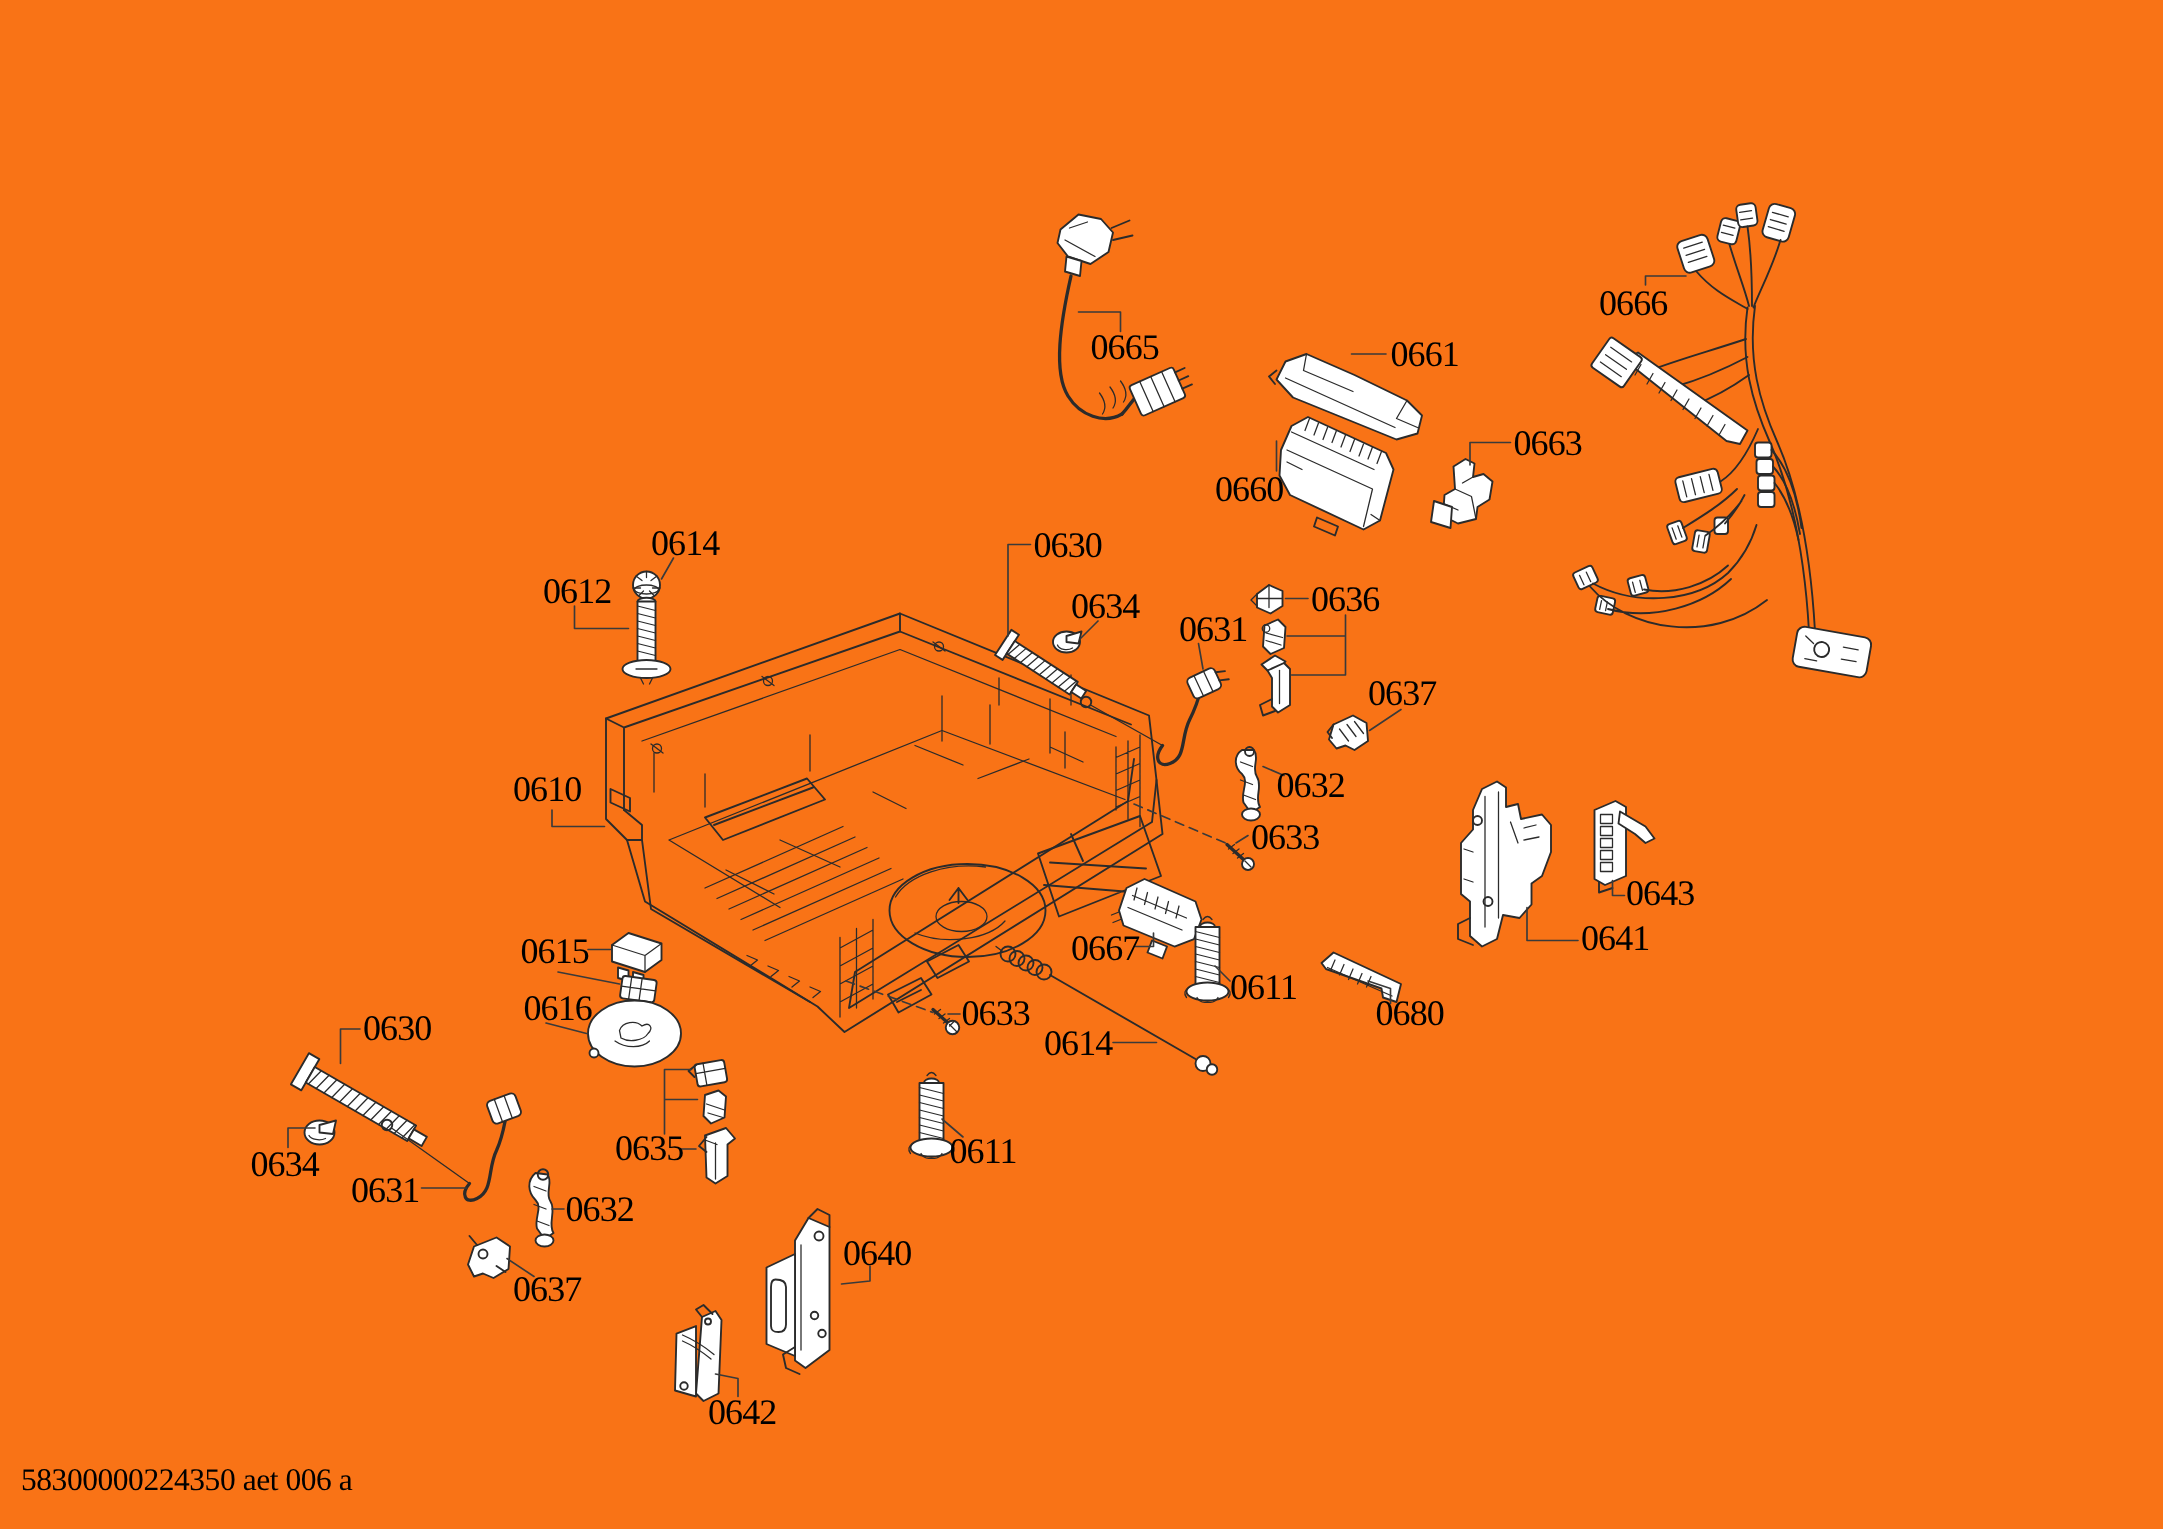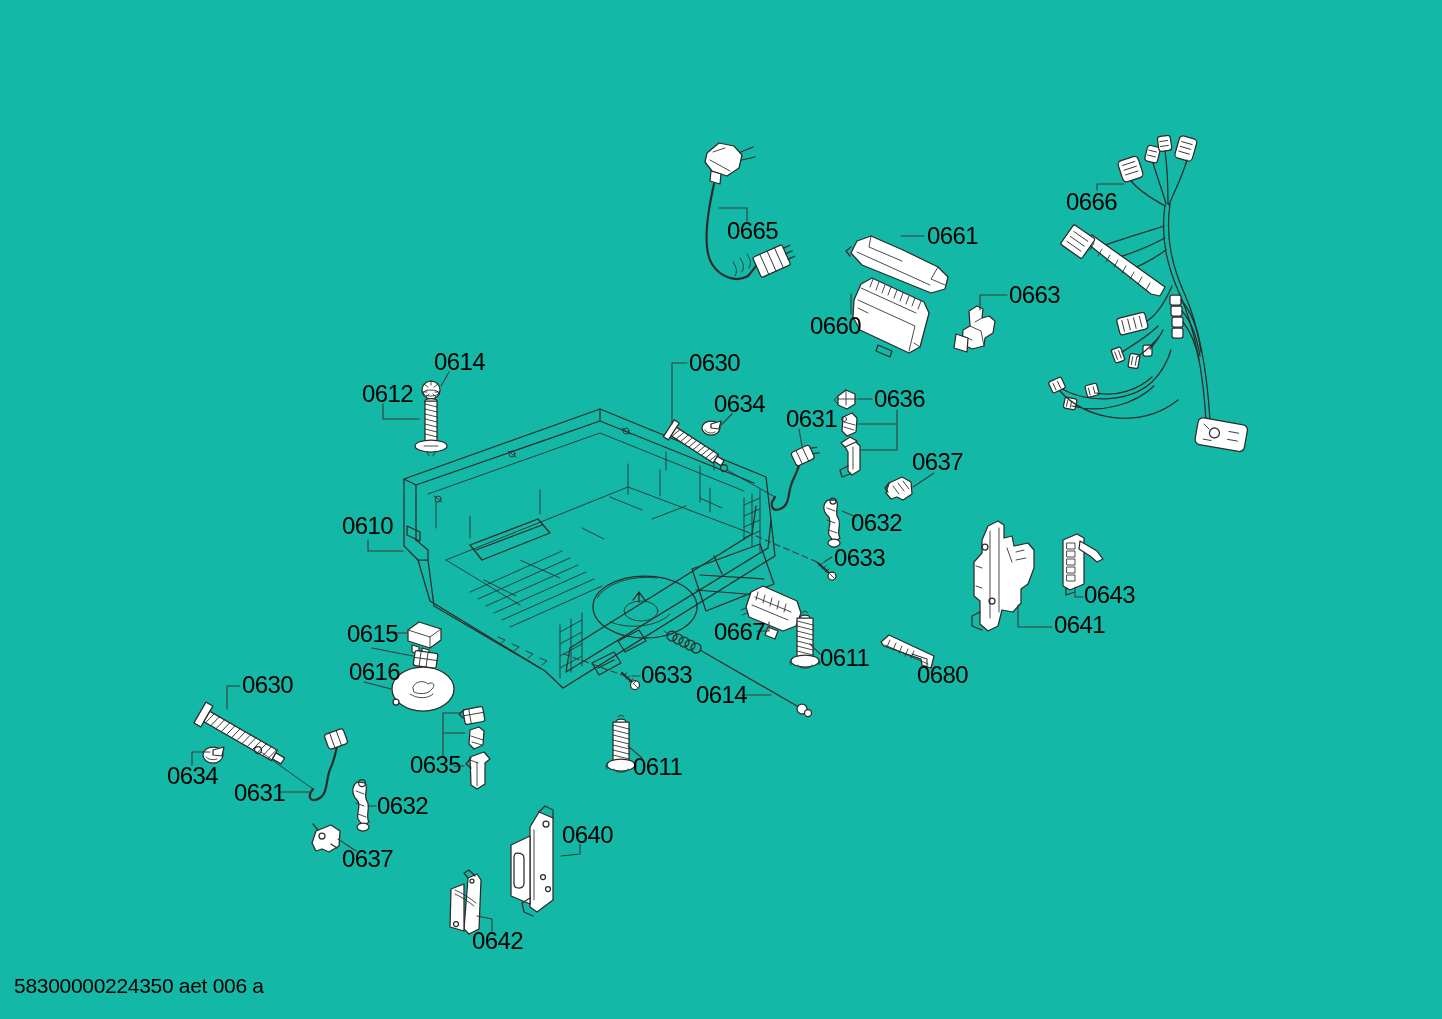--- a/index.html
+++ b/index.html
@@ -1,17 +1,17 @@
 <!DOCTYPE html>
 <html><head>
 <meta charset="utf-8">
 <style>
   html,body{margin:0;padding:0;background:#ffffff;}
-  .page{position:relative;width:1442px;height:1019px;background:#14b8a6;overflow:hidden;
-        font-family:Liberation Sans, sans-serif;}
+  .page{position:relative;width:1442px;height:1019px;background:#f97316;overflow:hidden;
+        font-family:Liberation Serif, serif;}
   svg{position:absolute;left:0;top:0;}
   .ln{fill:none;stroke:#2b2b2b;stroke-width:1.25;stroke-linejoin:round;stroke-linecap:round;}
   .ln2{fill:none;stroke:#2b2b2b;stroke-width:2.2;stroke-linejoin:round;stroke-linecap:round;}
   .thin{stroke-width:0.85;}
   .fw{fill:#ffffff;stroke:#2b2b2b;stroke-width:1.25;stroke-linejoin:round;stroke-linecap:round;}
   .lead{fill:none;stroke:#3a3a3a;stroke-width:1.1;stroke-linejoin:round;stroke-linecap:round;}
   .dash{stroke-dasharray:6 4;}
   text.callout{font-size:24px;letter-spacing:-0.6px;fill:#000;}
   text.footer{font-size:21px;letter-spacing:-0.3px;fill:#000;}
 </style>

